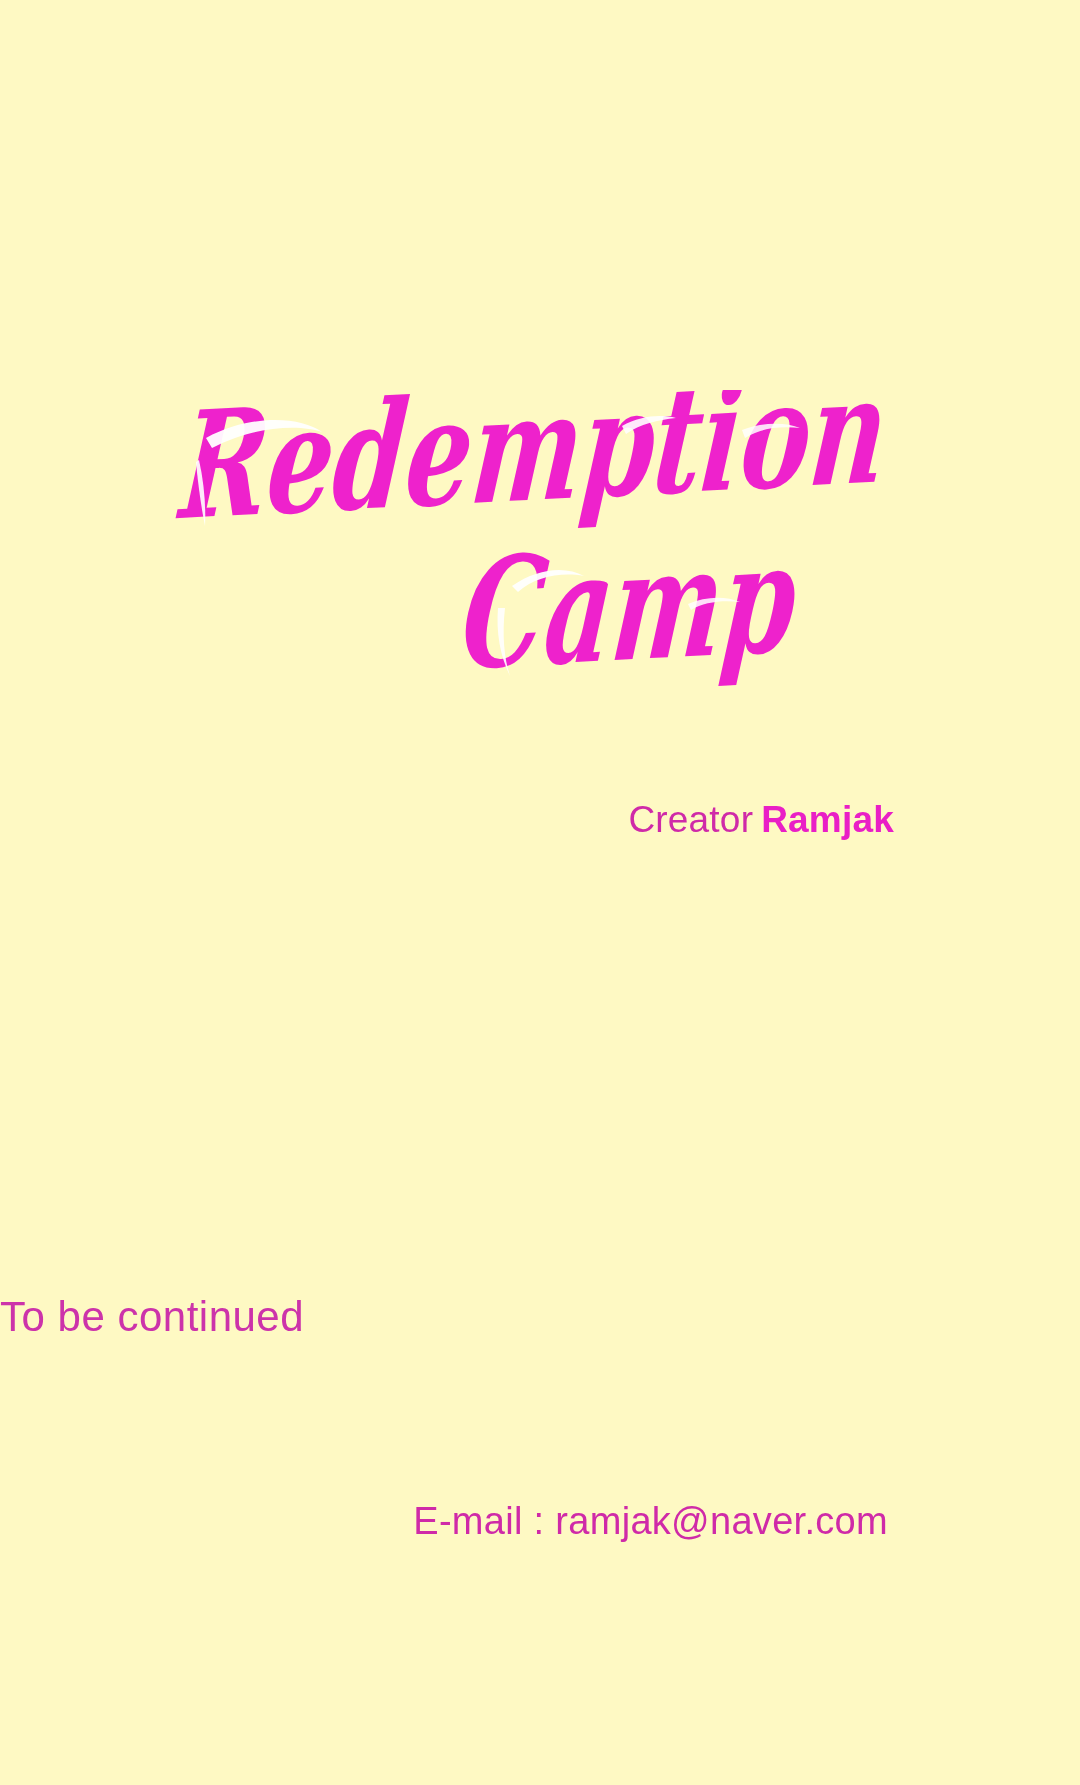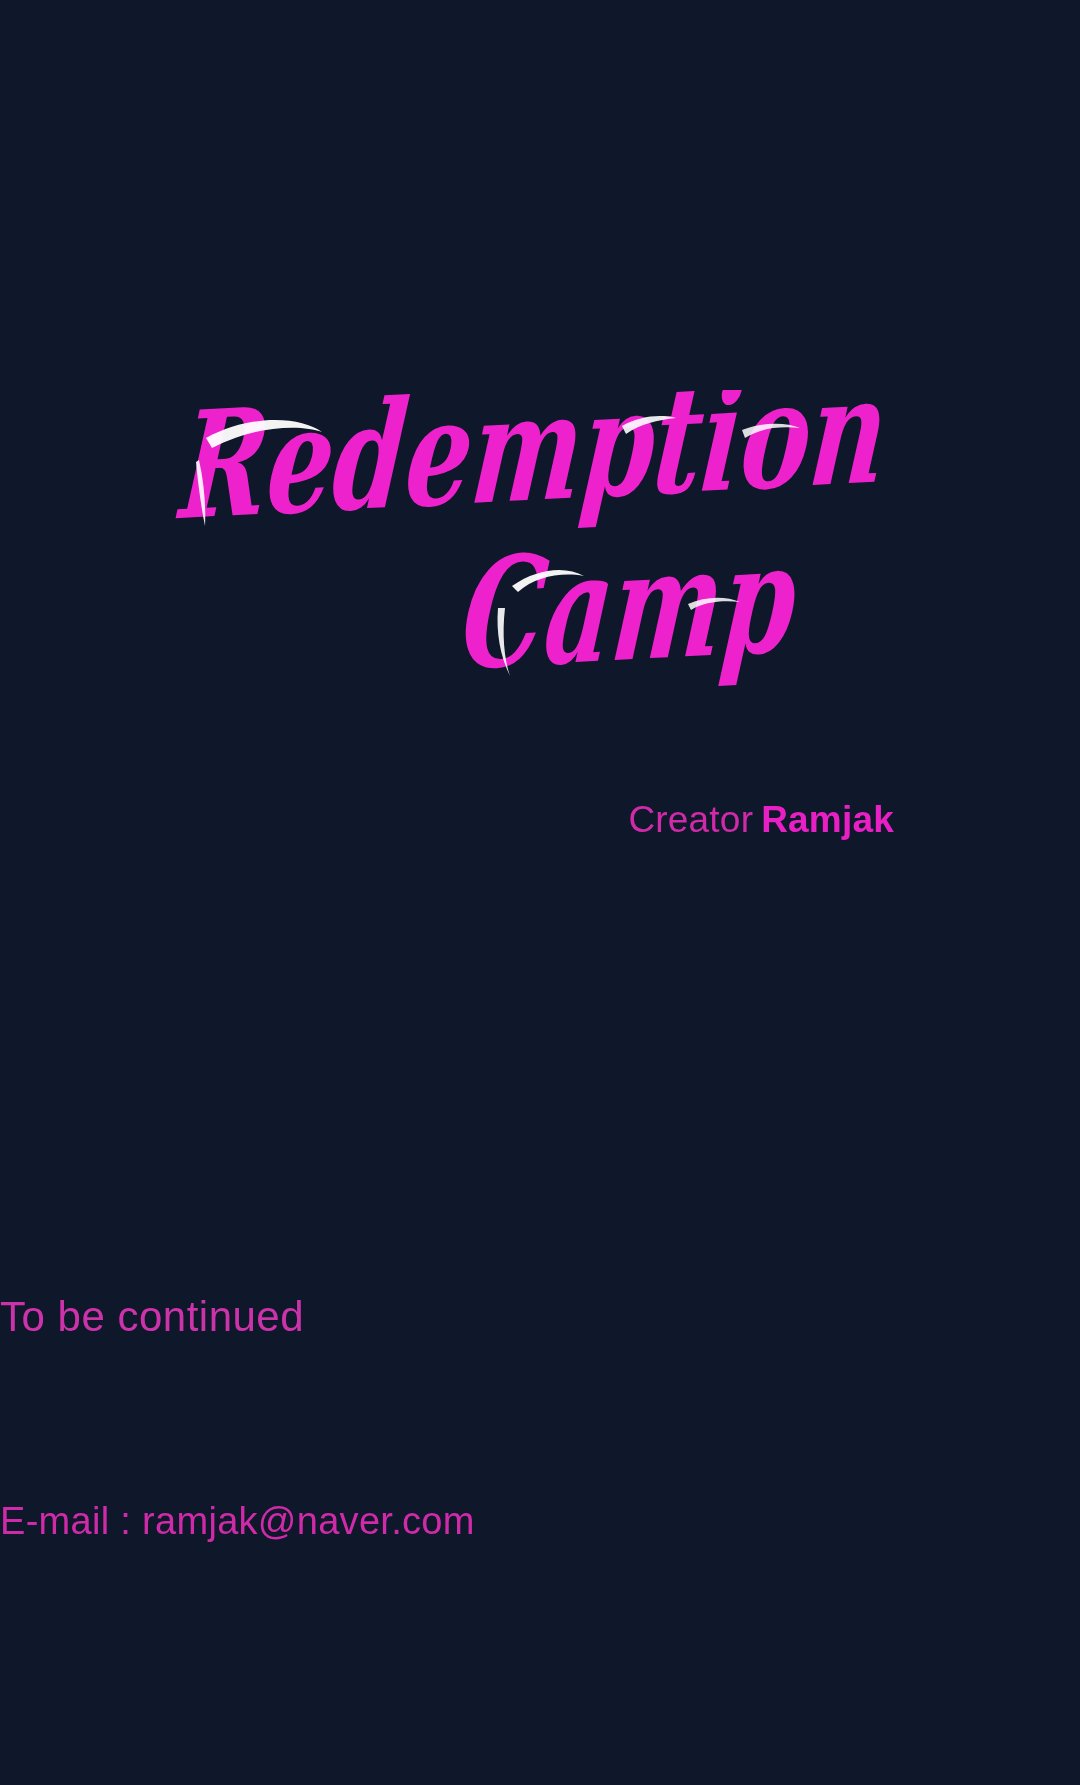--- a/index.html
+++ b/index.html
@@ -8,21 +8,21 @@
     padding: 0;
     background: #ffffff;
   }
   body {
     font-family: "Liberation Sans", sans-serif;
   }
   #page {
     position: relative;
     width: 1080px;
     height: 1785px;
-    background: #0f172a;
+    background: #fef9c3;
     overflow: hidden;
   }
 
   
   .title-block {
     position: absolute;
     left: 0;
     top: 390px;
     width: 1080px;
     height: 310px;
@@ -69,20 +69,21 @@
     letter-spacing: 0.5px;
     white-space: nowrap;
   }
 
   
   .email-line {
     position: absolute;
     left: 0;
     top: 1498px;
     width: 888px;
+    text-align: right;
     font-size: 38px;
     line-height: 46px;
     font-weight: 400;
     color: #cf2aa8;
     letter-spacing: 0.3px;
     white-space: nowrap;
   }
 </style>
 </head>
 <body>

